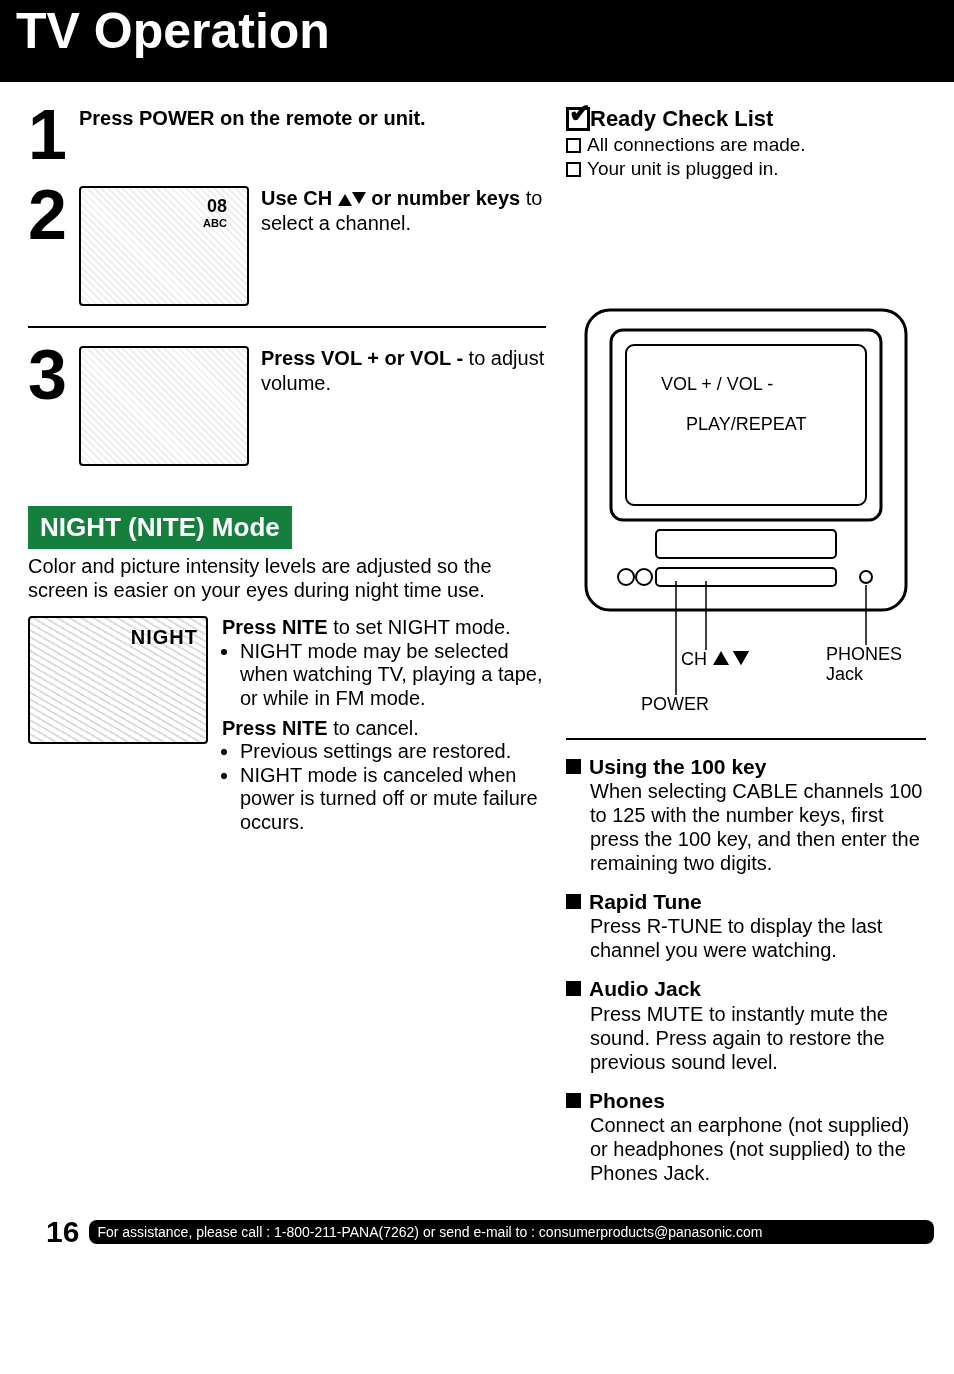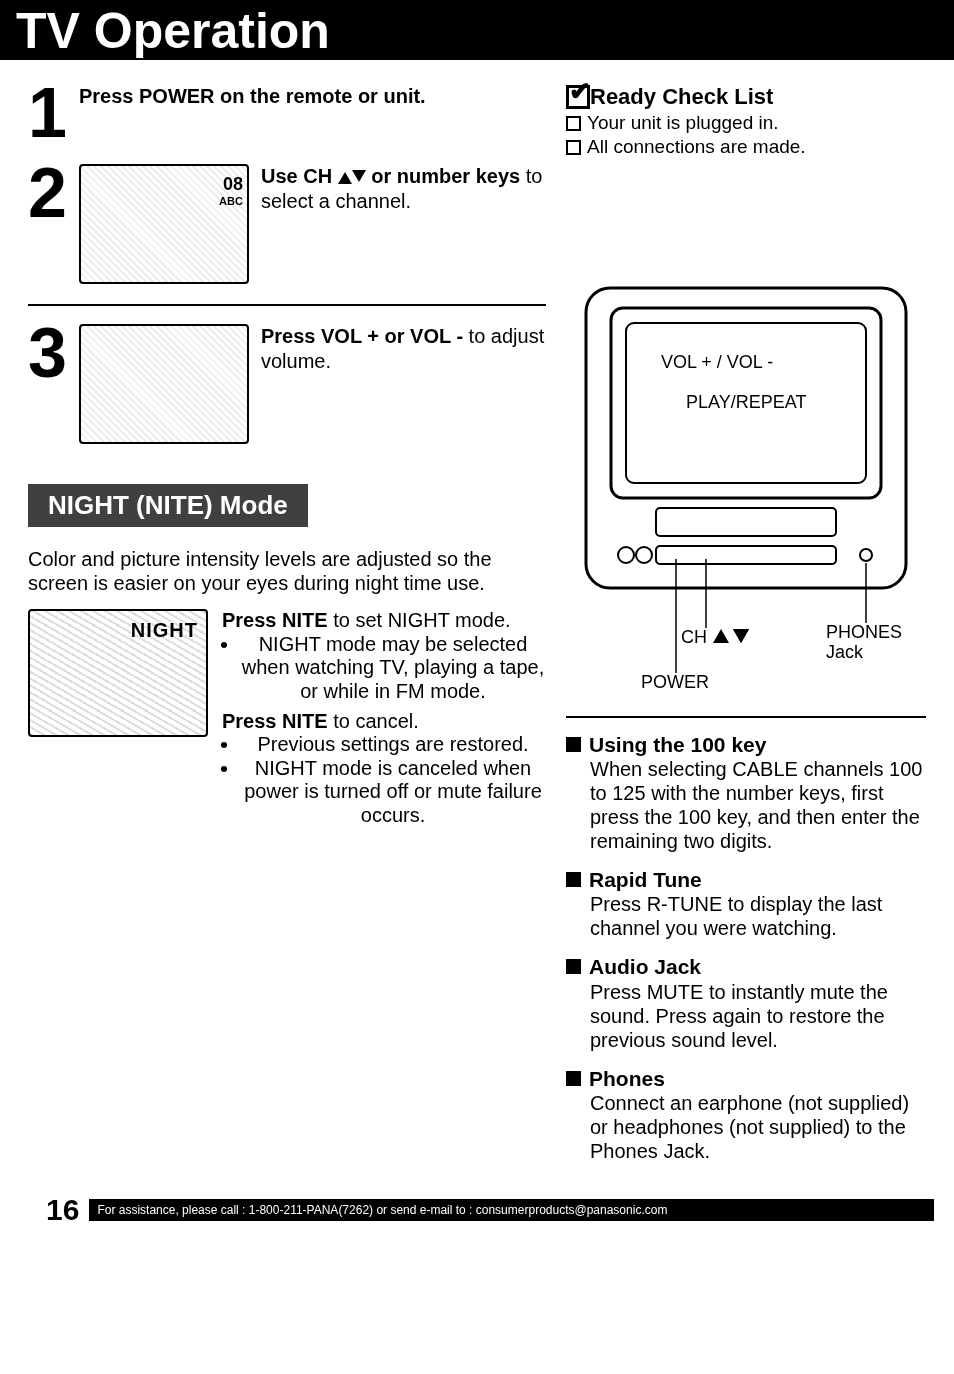--- a/index.html
+++ b/index.html
@@ -7,76 +7,76 @@
     font-family: Arial, Helvetica, sans-serif;
     width: 954px;
     background: #fff;
     color: #000;
   }
   .title-bar {
     background: #000;
     color: #fff;
     font-size: 50px;
     font-weight: bold;
-    padding: 2px 16px 0 16px;
+    padding: 2px 16px 22px 16px;
   }
   .content {
     display: flex;
     padding: 24px 28px 10px 28px;
     gap: 20px;
   }
   .left-col { flex: 1 1 480px; }
   .right-col { flex: 0 0 360px; }
   .step { display: flex; align-items: flex-start; gap: 12px; margin-bottom: 20px; }
   .step-num { font-size: 70px; font-weight: bold; line-height: 0.85; }
   .step-body { flex: 1; font-size: 20px; line-height: 1.25; }
   .step-body b { font-weight: bold; }
   .step-img {
     width: 170px; height: 120px; border: 2px solid #000; border-radius: 4px;
     background:
       repeating-linear-gradient(45deg,#eee 0 2px,#fff 2px 5px),
       repeating-linear-gradient(-45deg,#ddd 0 1px,transparent 1px 4px);
     position: relative; flex-shrink: 0;
   }
-  .step-img .overlay { position: absolute; top: 8px; right: 4px; font-size: 18px; font-weight: bold; text-align: right; text-shadow: 0 0 2px #fff; }
+  .step-img .overlay { position: absolute; top: 8px; right: 20px; font-size: 18px; font-weight: bold; text-align: right; text-shadow: 0 0 2px #fff; }
   .divider { border: none; border-top: 2px solid #000; margin: 10px 0 18px 0; }
   .nite-header {
-    background: #404040; color: #fff; font-size: 26px; font-weight: bold;
-    padding: 6px 20px; display: inline-block; margin-bottom: 20px;
+    background: #15803d; color: #fff; font-size: 26px; font-weight: bold;
+    padding: 6px 12px; display: inline-block; margin-bottom: 5px;
   }
   .nite-desc { font-size: 20px; line-height: 1.22; margin-bottom: 14px; }
   .nite-block { display: flex; gap: 14px; align-items: flex-start; }
   .nite-img {
     width: 180px; height: 128px; border: 2px solid #000; border-radius: 4px;
     background:
       repeating-linear-gradient(30deg,#ddd 0 2px,#fff 2px 6px),
       repeating-linear-gradient(-40deg,#ccc 0 1px,transparent 1px 4px);
     position: relative; flex-shrink: 0;
   }
   .nite-img .lbl { position: absolute; top: 8px; right: 8px; font-weight: bold; font-size: 20px; letter-spacing: 1px; text-shadow: 0 0 3px #fff; }
   .nite-text { font-size: 20px; line-height: 1.18; }
-  .nite-text ul { list-style: disc; margin-left: 18px; text-align: center; }
+  .nite-text ul { list-style: disc; margin-left: 18px; }
   .nite-text p { margin-top: 6px; }
   .checklist { margin-bottom: 12px; }
   .checklist-head { font-size: 22px; font-weight: bold; display: flex; align-items: center; }
   .check-icon { width: 24px; height: 24px; border: 3px solid #000; position: relative; display: inline-block; }
   .check-icon::after { content: "✔"; position: absolute; top: -12px; left: 0px; font-size: 26px; font-weight: bold; }
   .chk-line { font-size: 19px; display: flex; align-items: center; gap: 6px; margin-top: 2px; }
   .chk-box { width: 15px; height: 15px; border: 2px solid #000; display: inline-block; flex-shrink: 0; }
   .unit-diagram { margin-top: 120px; margin-bottom: 10px; }
   .right-divider { border: none; border-top: 2px solid #000; margin: 14px 0; }
   .feature { margin-bottom: 14px; font-size: 20px; line-height: 1.2; }
   .feature-head { font-weight: bold; font-size: 21px; display: flex; align-items: center; gap: 8px; }
   .sq { width: 15px; height: 15px; background: #000; display: inline-block; flex-shrink: 0; }
   .feature-body { margin-left: 24px; }
   .footer {
     display: flex; align-items: center; gap: 10px; padding: 6px 20px 16px 46px;
   }
   .page-num { font-size: 30px; font-weight: bold; }
-  .footer-bar { background: #000; color: #fff; font-size: 12px; padding: 4px 8px; flex: 1; }
+  .footer-bar { background: #000; color: #fff; font-size: 14px; padding: 4px 8px; flex: 1; border-radius: 8px; }
   .tri-up { display:inline-block; width:0; height:0; border-left:7px solid transparent; border-right:7px solid transparent; border-bottom:12px solid #000; vertical-align: -1px;}
   .tri-down { display:inline-block; width:0; height:0; border-left:7px solid transparent; border-right:7px solid transparent; border-top:12px solid #000; vertical-align: 1px;}
   
   .dg text { font-family: Arial, Helvetica, sans-serif; font-size: 18px; }
 </style>
 </head>
 <body>
 
 <div class="title-bar">TV Operation</div>
 
@@ -141,25 +141,25 @@
   </div>
 
   <div class="right-col">
     <div class="checklist">
       <div class="checklist-head">
         <span class="check-icon"></span>
         <span>Ready Check List</span>
       </div>
       <div class="chk-line">
         <span class="chk-box"></span>
-        <span>Your unit is plugged in.</span>
+        <span>All connections are made.</span>
       </div>
       <div class="chk-line">
         <span class="chk-box"></span>
-        <span>All connections are made.</span>
+        <span>Your unit is plugged in.</span>
       </div>
     </div>
 
     <div class="unit-diagram">
       <svg class="dg" width="360" height="420" viewBox="0 0 360 420">
 
         <rect x="20" y="10" width="320" height="300" rx="24" ry="24" fill="#fff" stroke="#000" stroke-width="3"></rect>
 
         <rect x="45" y="30" width="270" height="190" rx="12" fill="#fff" stroke="#000" stroke-width="3"></rect>
         <rect x="60" y="45" width="240" height="160" rx="8" fill="#fff" stroke="#000" stroke-width="2"></rect>

